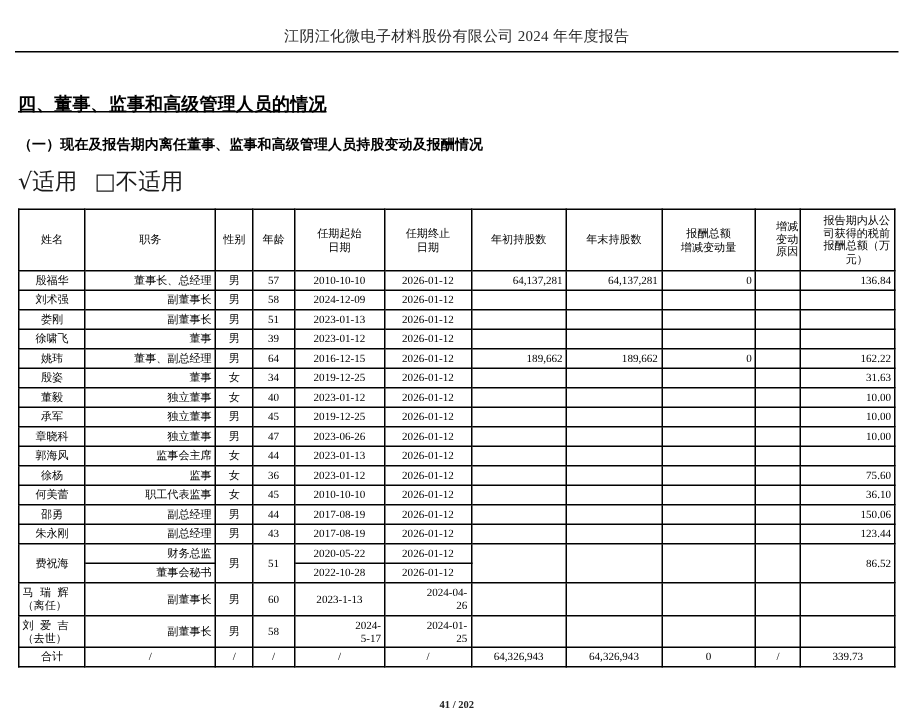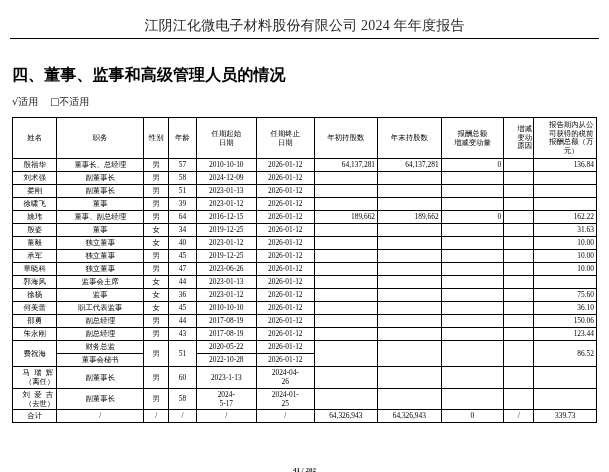--- a/index.html
+++ b/index.html
@@ -18,53 +18,54 @@
   .page {
     width: 609px;
     height: 472px;
     position: relative;
     box-sizing: border-box;
     padding: 0 12px;
   }
   
   .run-header {
     text-align: center;
-    font-size: 14px;
+    font-size: 10px;
     letter-spacing: 0.2px;
     padding-top: 17px;
     color: #2b2b2b;
   }
   .header-rule {
     border-bottom: 1.1px solid #000;
     margin-top: 3px;
     margin-left: -2px;
     margin-right: -2px;
   }
   
   .h-section {
-    font-size: 16px;
+    font-size: 12px;
     font-weight: bold;
     margin-top: 26px;
     letter-spacing: 0.1px;
+    text-decoration: underline;
   }
   .h-sub {
     font-size: 9.3px;
     font-weight: bold;
     margin-top: 12px;
     letter-spacing: 0.1px;
   }
   .applicable {
     font-size: 9px;
     margin-top: 9px;
     margin-bottom: 8px;
     color: #1a1a1a;
   }
   .applicable .chk {
     font-family: "DejaVu Sans", sans-serif;
-    font-size: 10px;
+    font-size: 15px;
   }
   .applicable .gap { display: inline-block; width: 7px; }
   
   table.mgmt {
     border-collapse: collapse;
     width: 100%;
     table-layout: fixed;
     font-size: 7.4px;
     margin-top: 2px;
   }
@@ -77,25 +78,25 @@
     height: 13px;
     box-sizing: border-box;
   }
   table.mgmt th {
     font-weight: normal;
     text-align: center;
     vertical-align: middle;
     padding: 3px 1px;
   }
   td.c { text-align: center; }
-  td.l { text-align: center; padding-left: 3px; }
+  td.l { text-align: right; padding-left: 3px; }
   td.r { text-align: right; padding-right: 3px; }
   td.name { text-align: center; margin-left: 16px; }
   td.name.spread {
-    text-align: right;
+    text-align: left;
     letter-spacing: 1.2px;
   }
   tr.total td { text-align: center; }
   tr.total td.r { text-align: center; }
   .sub2 { line-height: 1.15; padding-left: 12px; }
   
   col.c-name  { width: 44px; }
   col.c-post  { width: 86px; }
   col.c-sex   { width: 25px; }
   col.c-age   { width: 27px; }
@@ -120,20 +121,21 @@
 </style>
 </head>
 <body>
 
 <div class="page">
 
   <div class="run-header">江阴江化微电子材料股份有限公司 2024 年年度报告</div>
   <div class="header-rule"></div>
 
   <div class="h-section">四、董事、监事和高级管理人员的情况</div>
+  <div class="h-sub">（一）现在及报告期内离任董事、监事和高级管理人员持股变动及报酬情况</div>
 
   <div class="applicable">
     <span class="chk">√适用</span>
     <span class="gap"></span>
     <span class="chk">□不适用</span>
   </div>
 
   <table class="mgmt">
     <colgroup>
       <col class="c-name">

